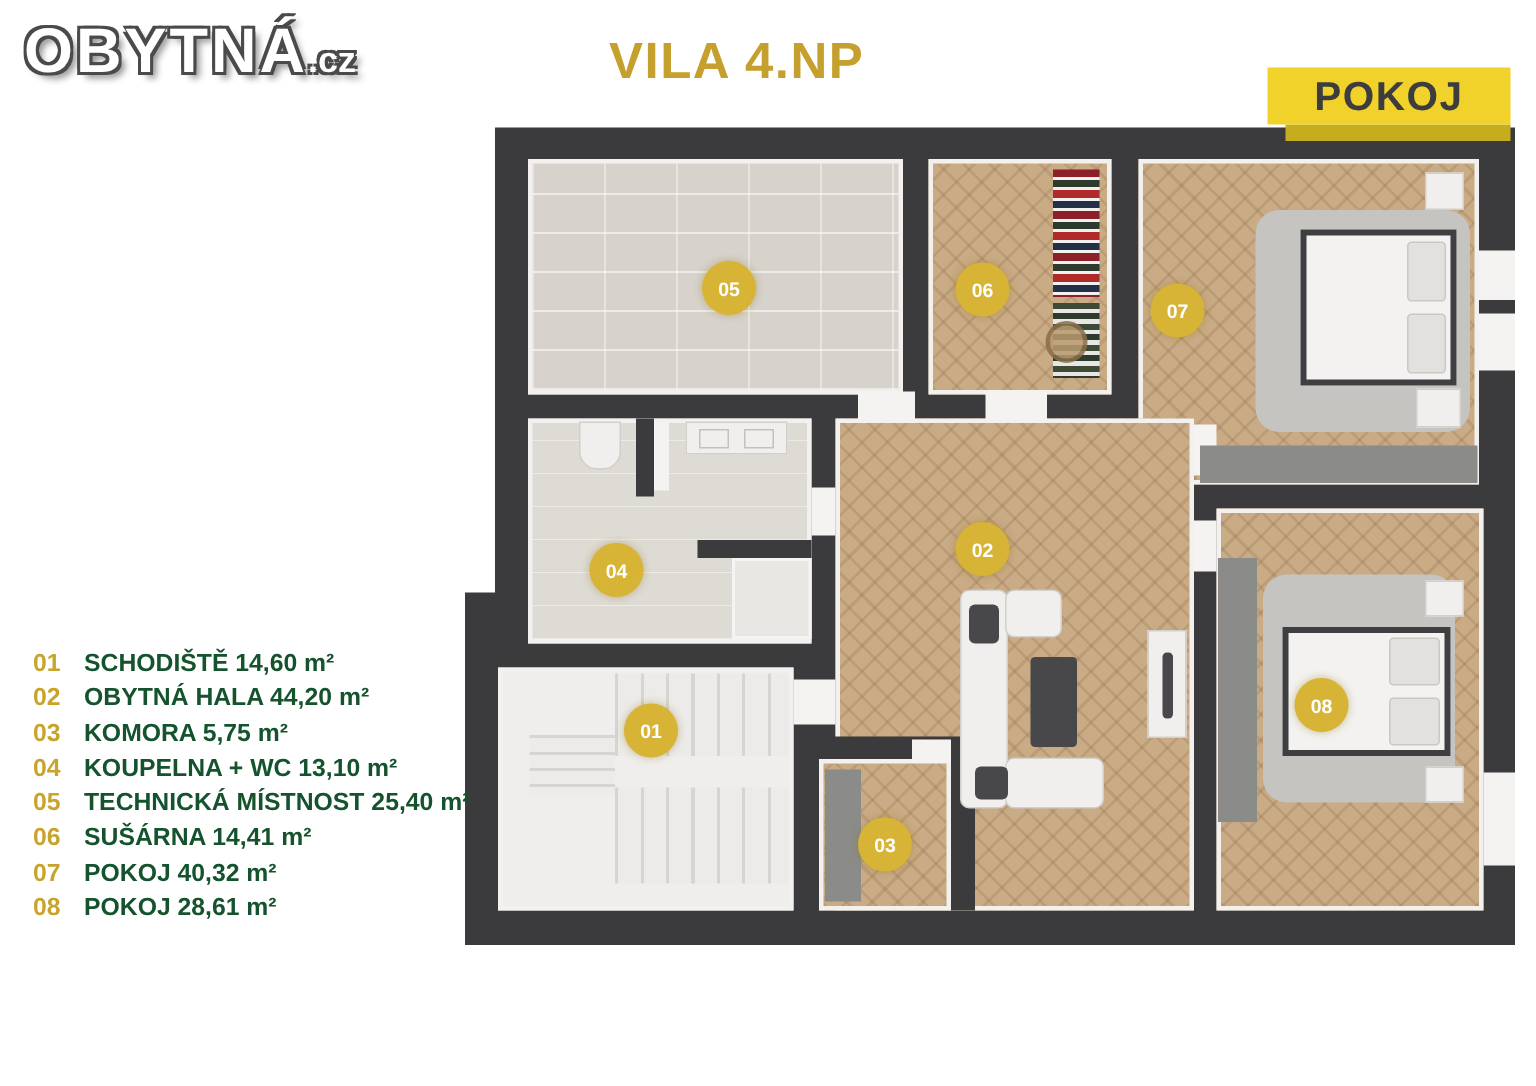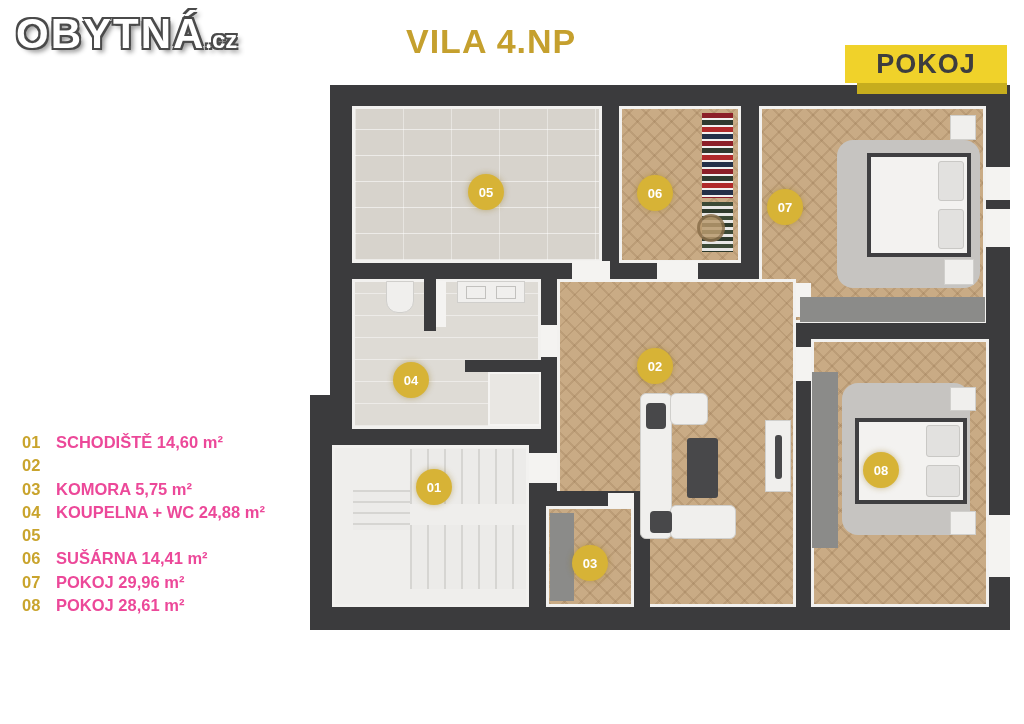--- a/index.html
+++ b/index.html
@@ -46,21 +46,21 @@
 
   .badge { width:36px; height:36px; border-radius:50%; background:#d7b336;
            color:#ffffff; font-size:13px; font-weight:bold; display:flex;
            align-items:center; justify-content:center; z-index:20;
            box-shadow:0 0 6px rgba(150,120,20,.45); }
 
   
   .legend { left:22px; top:433px; }
   .legend-row { display:flex; align-items:baseline; height:23.3px; }
   .legend-num { color:#c9a42d; font-weight:bold; font-size:16.5px; width:34px; }
-  .legend-label { color:#ec4899; font-weight:bold; font-size:16.5px; white-space:nowrap; }
+  .legend-label { color:#14532d; font-weight:bold; font-size:16.5px; white-space:nowrap; }
 </style>
 </head>
 <body>
 
 <div class="abs logo"><span>OBYTNÁ</span><span class="suffix">.cz</span></div>
 
 <div class="abs title">VILA 4.NP</div>
 
 <div class="abs sting">POKOJ</div>
 <div class="abs sting-strip"></div>
@@ -154,37 +154,39 @@
   <div class="abs badge" style="left:553px; top:367px;">08</div>
 </div>
 
 <div class="abs legend">
   <div class="legend-row">
     <span class="legend-num">01</span>
     <span class="legend-label">SCHODIŠTĚ 14,60 m²</span>
   </div>
   <div class="legend-row">
     <span class="legend-num">02</span>
+    <span class="legend-label">OBYTNÁ HALA 44,20 m²</span>
   </div>
   <div class="legend-row">
     <span class="legend-num">03</span>
     <span class="legend-label">KOMORA 5,75 m²</span>
   </div>
   <div class="legend-row">
     <span class="legend-num">04</span>
-    <span class="legend-label">KOUPELNA + WC 24,88 m²</span>
+    <span class="legend-label">KOUPELNA + WC 13,10 m²</span>
   </div>
   <div class="legend-row">
     <span class="legend-num">05</span>
+    <span class="legend-label">TECHNICKÁ MÍSTNOST 25,40 m²</span>
   </div>
   <div class="legend-row">
     <span class="legend-num">06</span>
     <span class="legend-label">SUŠÁRNA 14,41 m²</span>
   </div>
   <div class="legend-row">
     <span class="legend-num">07</span>
-    <span class="legend-label">POKOJ 29,96 m²</span>
+    <span class="legend-label">POKOJ 40,32 m²</span>
   </div>
   <div class="legend-row">
     <span class="legend-num">08</span>
     <span class="legend-label">POKOJ 28,61 m²</span>
   </div>
 </div>
 
 </body></html>

